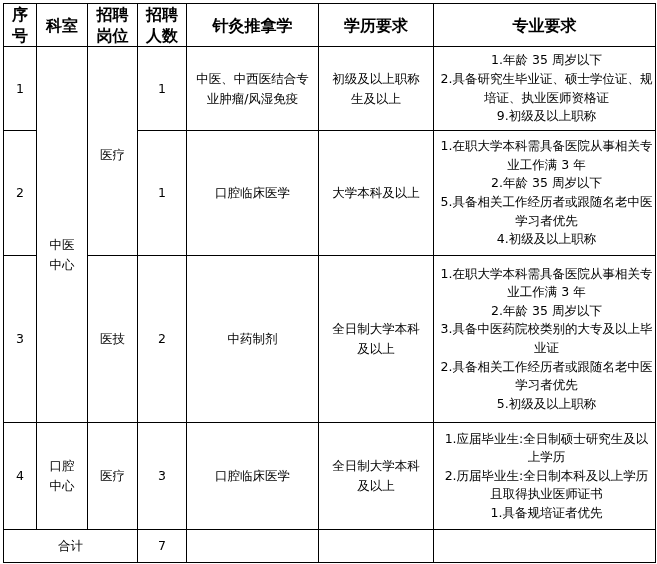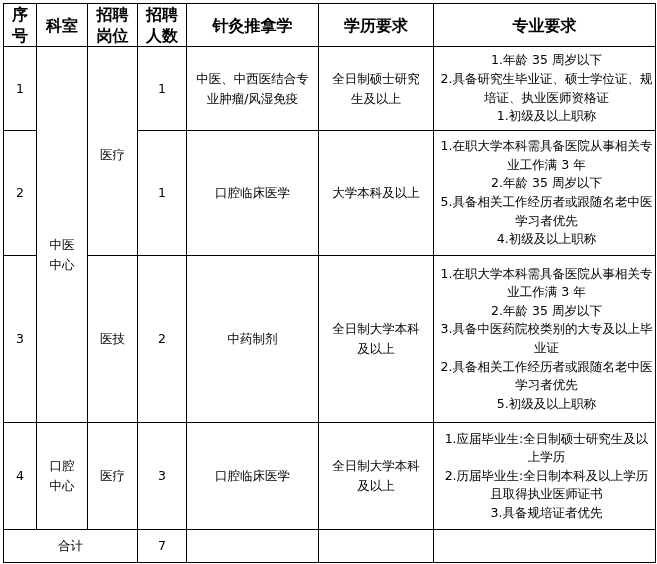--- a/index.html
+++ b/index.html
@@ -94,27 +94,27 @@
           <span>中心</span>
         </div>
       </td>
       <td rowspan="2" style="padding-top:8px;">医疗</td>
       <td>1</td>
       <td>
         <span>中医、中西医结合专</span><br>
         <span>业肿瘤/风湿免疫</span>
       </td>
       <td>
-        <span>全日制硕士研究</span><br>
+        <span>初级及以上职称</span><br>
         <span>生及以上</span>
       </td>
       <td class="other">
         <div>1.年龄 35 周岁以下</div>
         <div>2.具备研究生毕业证、硕士学位证、规培证、执业医师资格证</div>
-        <div>1.初级及以上职称</div>
+        <div>9.初级及以上职称</div>
       </td>
     </tr>
 
     <tr style="height:125px">
       <td>2</td>
       <td>1</td>
       <td>口腔临床医学</td>
       <td>大学本科及以上</td>
       <td class="other">
         <div>1.在职大学本科需具备医院从事相关专业工作满 3 年</div>
@@ -151,21 +151,21 @@
       <td>医疗</td>
       <td>3</td>
       <td>口腔临床医学</td>
       <td>
         <span>全日制大学本科</span><br>
         <span>及以上</span>
       </td>
       <td class="other">
         <div>1.应届毕业生:全日制硕士研究生及以上学历</div>
         <div>2.历届毕业生:全日制本科及以上学历且取得执业医师证书</div>
-        <div>3.具备规培证者优先</div>
+        <div>1.具备规培证者优先</div>
       </td>
     </tr>
 
     <tr style="height:33px">
       <td colspan="3">合计</td>
       <td>7</td>
       <td></td>
       <td></td>
       <td></td>
     </tr>

